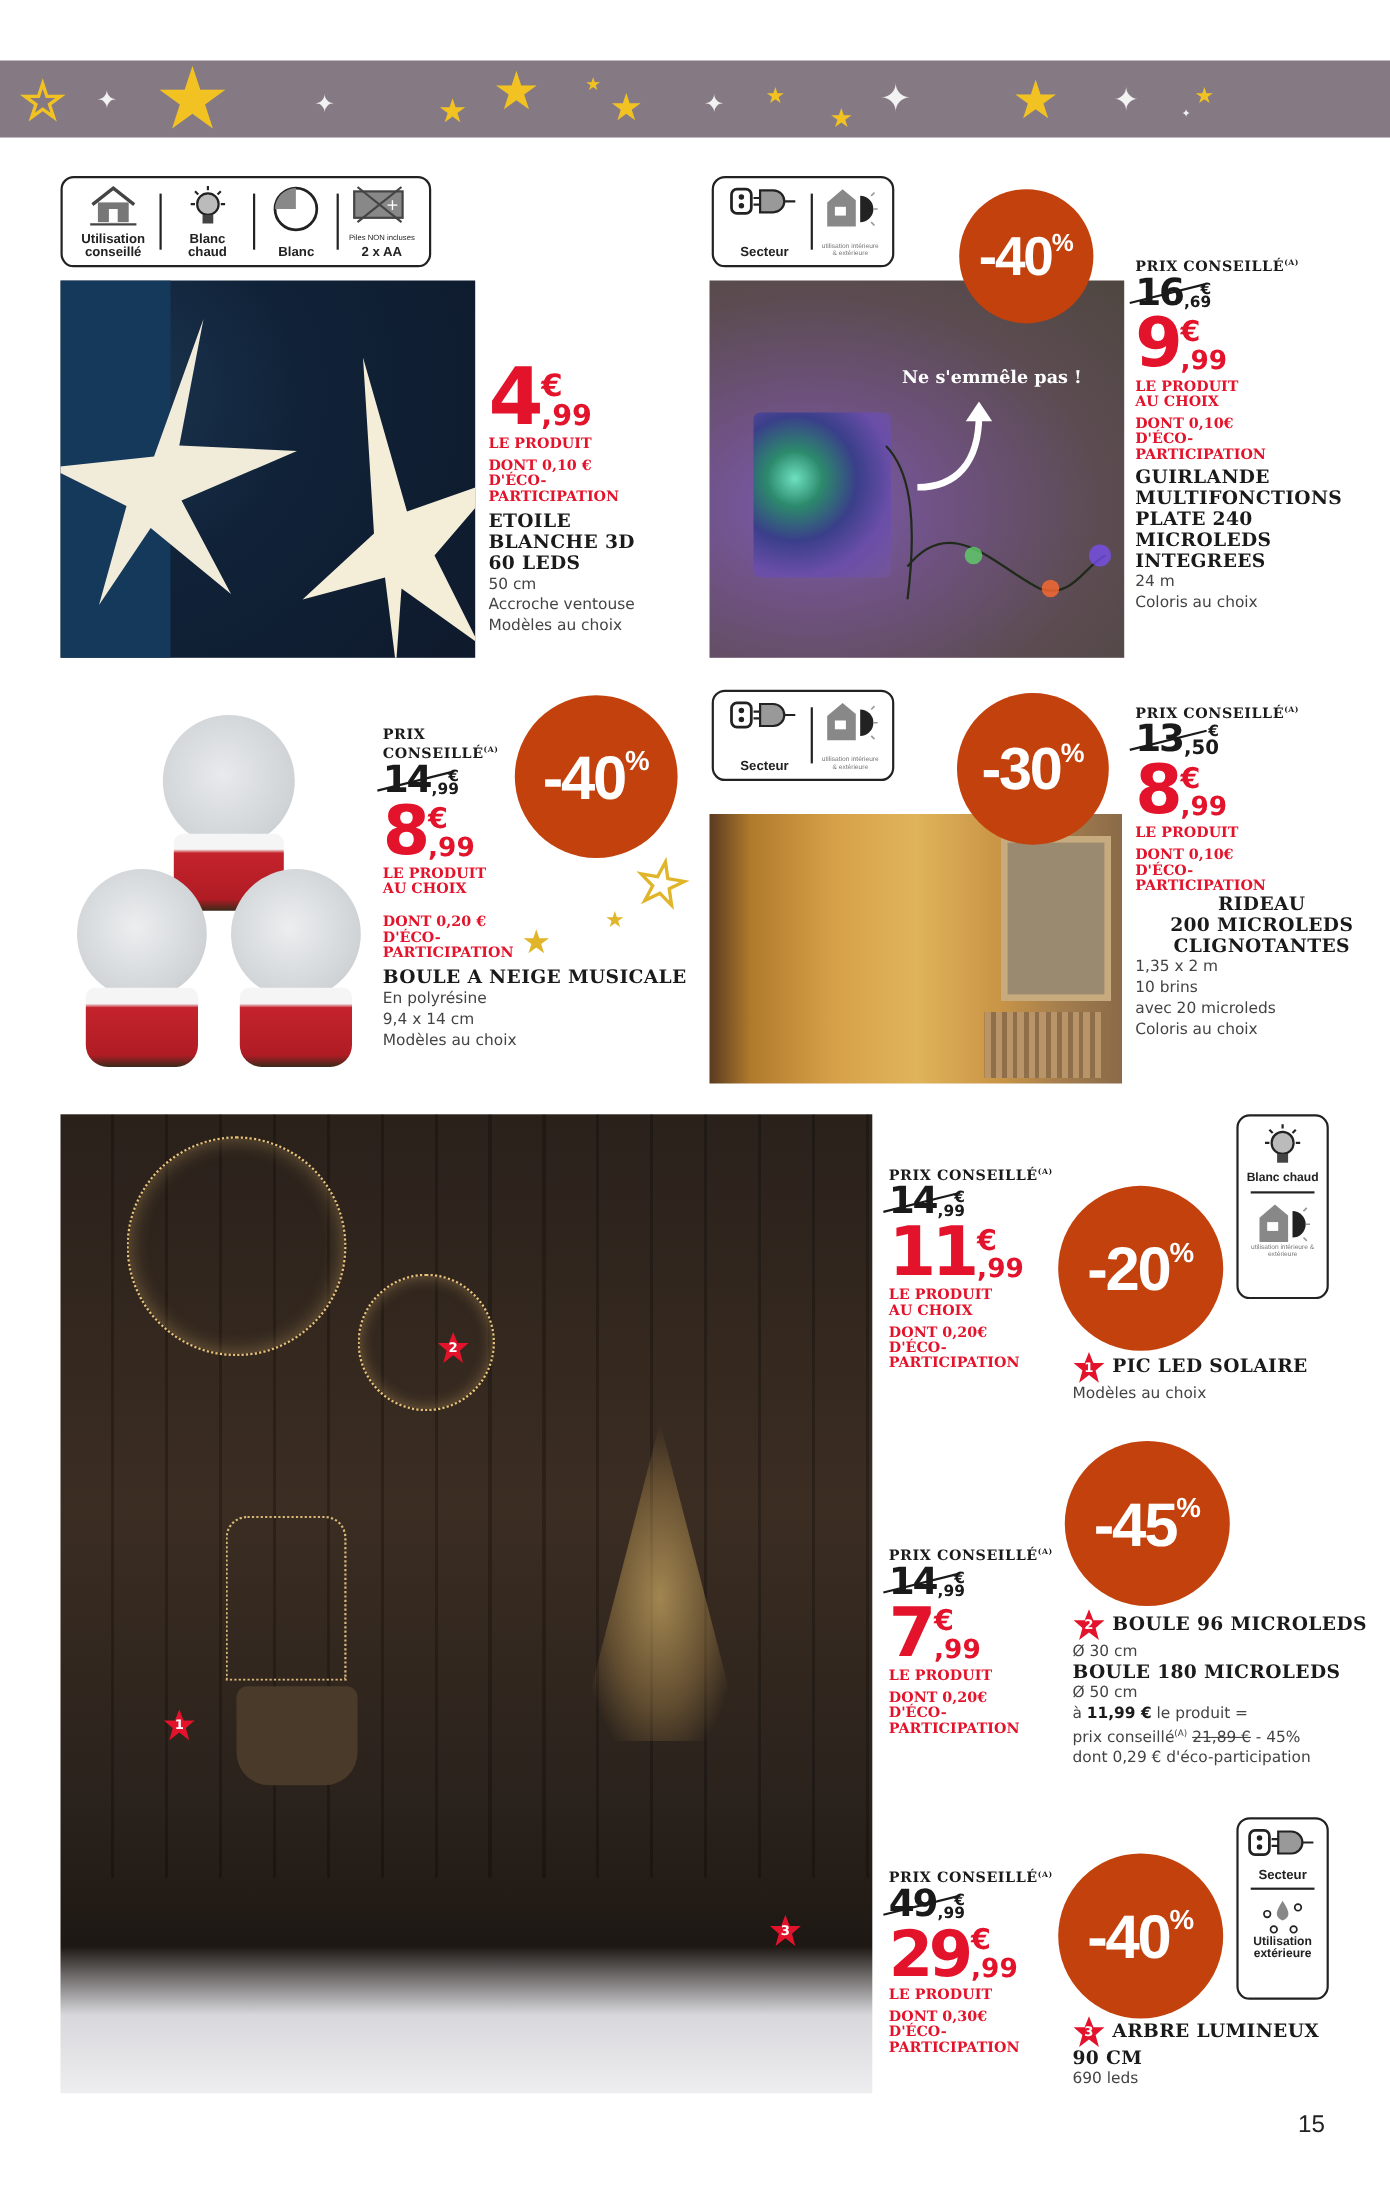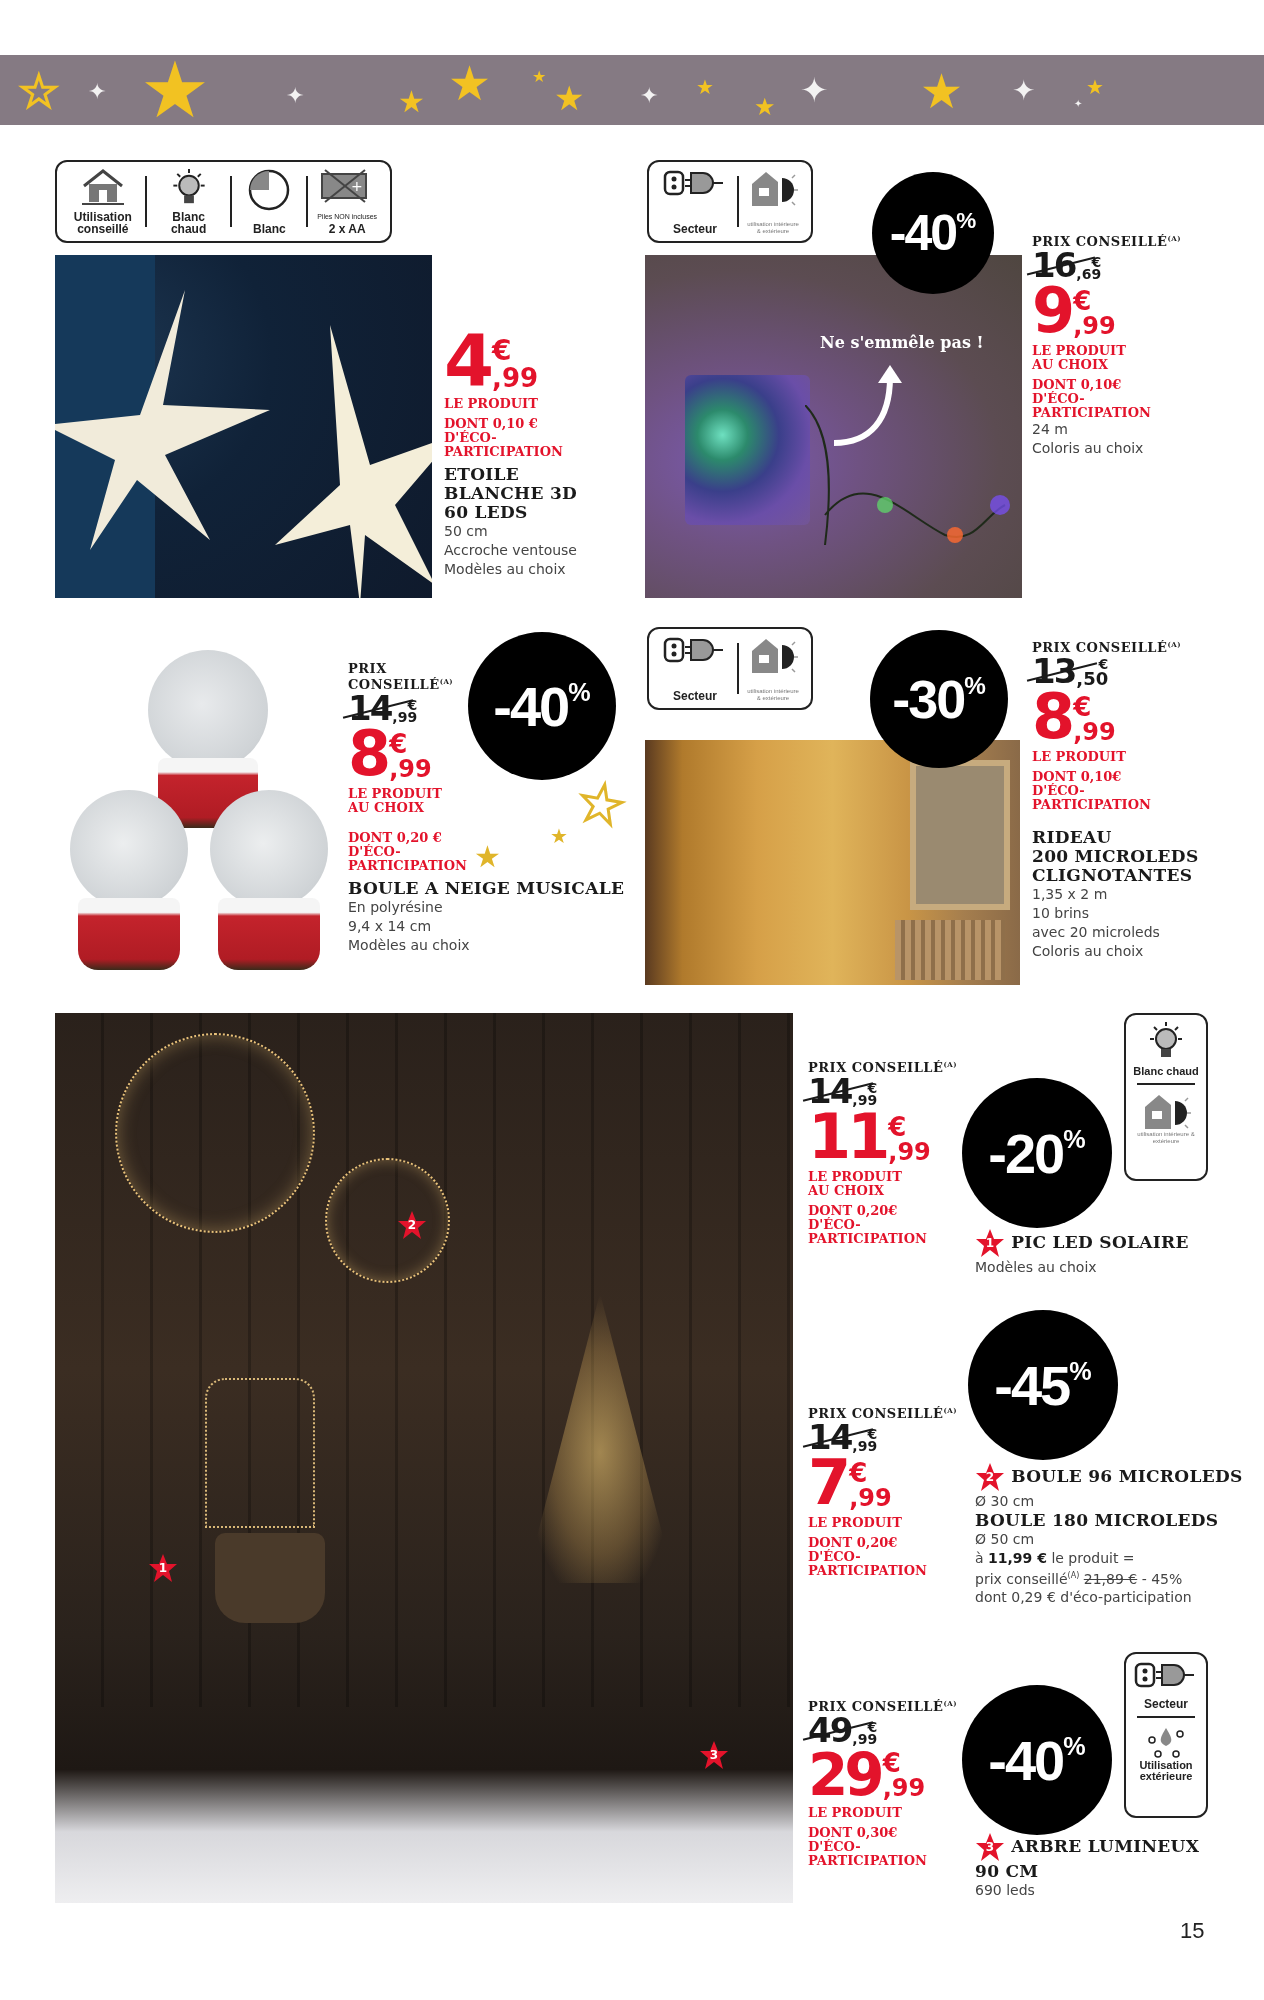--- a/index.html
+++ b/index.html
@@ -18,21 +18,21 @@
   .iconbox.vertical { flex-direction: column; align-items: center; padding: 6px 4px; }
   .iconbox.vertical .hsep { width: 80%; height: 2px; background: #222; margin: 6px 0; }
   
   .photo { overflow: hidden; }
   .photo-stars { background: radial-gradient(circle at 15% 30%, #1c3550 0%, #102238 40%, #0f1a2c 100%); }
   .photo-guirlande { background: radial-gradient(ellipse at 25% 60%, #7a5ab0 0%, #6f5282 30%, #5c4c52 65%, #4f4640 100%); }
   .photo-rideau { background: linear-gradient(90deg, #5a3a20 0%, #b07a2c 10%, #d6a048 30%, #e0b45a 50%, #c99546 70%, #a57e4e 85%, #8a6a48 100%); }
   .photo-bottom { background: linear-gradient(180deg, #2a211b 0%, #3b2d22 40%, #2a221c 70%, #1e1814 85%, #d8d8dc 92%, #eeeef0 100%); }
   .photo-globes { background: #ffffff; }
   
-  .badge { border-radius: 50%; background: #000000; color: #fff; font-family: "Liberation Sans", sans-serif; font-weight: bold; display: flex; align-items: center; justify-content: center; letter-spacing: -2px; }
+  .badge { border-radius: 50%; background: #c2410c; color: #fff; font-family: "Liberation Sans", sans-serif; font-weight: bold; display: flex; align-items: center; justify-content: center; letter-spacing: -2px; }
   .badge .pct { font-size: 0.45em; vertical-align: super; letter-spacing: 0; position: relative; top: -0.55em; }
   .big-price { font-family: "DejaVu Sans", sans-serif; font-weight: bold; color: #e3132b; display: flex; align-items: flex-end; line-height: 0.85; }
   .big-price .int { letter-spacing: -4px; }
   .big-price .side { display: flex; flex-direction: column; align-items: flex-start; margin-left: 2px; }
   .big-price .eur { line-height: 1; }
   .big-price .dec { line-height: 1; }
   .old-price { font-family: "DejaVu Sans", sans-serif; font-weight: bold; color: #1a1a1a; display: flex; align-items: flex-end; line-height: 0.9; position: relative; }
   .old-price .side { display: flex; flex-direction: column; margin-left: 1px; align-items: flex-end; }
   .old-price .strike { position: absolute; left: -6px; right: 4px; top: 48%; height: 2px; background: #1a1a1a; transform: rotate(-14deg); }
   .pc-label { font-family: "DejaVu Serif", serif; font-weight: bold; font-size: 13px; letter-spacing: 0.5px; color: #1a1a1a; line-height: 13px; }
@@ -201,20 +201,21 @@
   </div>
   <div class="big-price" style="margin-top:4px;">
     <span class="int" style="font-size:62px;">9</span>
     <span class="side">
         <span class="eur" style="font-size:26px;">€</span>
         <span class="dec" style="font-size:24px;">,99</span>
       </span>
   </div>
   <div class="red-cap" style="margin-top:6px;"><span>LE PRODUIT</span><br><span>AU CHOIX</span></div>
   <div class="red-cap" style="margin-top:6px;"><span>DONT 0,10€</span><br><span>D'ÉCO-</span><br><span>PARTICIPATION</span></div>
+  <div class="prod-title" style="margin-top:4px;"><span>GUIRLANDE</span><br><span>MULTIFONCTIONS</span><br><span>PLATE 240</span><br><span>MICROLEDS</span><br><span>INTEGREES</span></div>
   <div class="desc">
       <div>24 m</div>
       <div>Coloris au choix</div>
     </div>
 </div>
 
 <div class="abs photo photo-globes" style="left:60px;top:640px;width:270px;height:340px;">
   <div class="abs" style="left:88px;top:10px;width:120px;height:120px;border-radius:50%;background:radial-gradient(circle at 45% 45%, #e8eaec 0%, #cfd3d6 70%, #b9bdc0 100%);"></div>
   <div class="abs" style="left:98px;top:118px;width:100px;height:70px;border-radius:8px 8px 20px 20px;background:linear-gradient(180deg,#f5f5f5 0%,#f5f5f5 20%,#c4232c 25%,#b01c24 85%,#3a2a1a 100%);"></div>
   <div class="abs" style="left:10px;top:150px;width:118px;height:118px;border-radius:50%;background:radial-gradient(circle at 45% 45%, #eceeef 0%, #cfd3d6 70%, #b9bdc0 100%);"></div>
@@ -309,21 +310,21 @@
   </div>
   <div class="big-price" style="margin-top:4px;">
     <span class="int" style="font-size:62px;">8</span>
     <span class="side">
         <span class="eur" style="font-size:26px;">€</span>
         <span class="dec" style="font-size:24px;">,99</span>
       </span>
   </div>
   <div class="red-cap" style="margin-top:6px;">LE PRODUIT</div>
   <div class="red-cap" style="margin-top:6px;"><span>DONT 0,10€</span><br><span>D'ÉCO-</span><br><span>PARTICIPATION</span></div>
-  <div class="prod-title" style="margin-top:16px;"><span>RIDEAU</span><br><span>200 MICROLEDS</span><br><span>CLIGNOTANTES</span></div>
+  <div class="prod-title" style="margin-top:0;text-align:center;"><span>RIDEAU</span><br><span>200 MICROLEDS</span><br><span>CLIGNOTANTES</span></div>
   <div class="desc">
       <div>1,35 x 2 m</div>
       <div>10 brins</div>
       <div>avec 20 microleds</div>
       <div>Coloris au choix</div>
     </div>
 </div>
 
 <div class="abs photo photo-bottom" style="left:55px;top:1013px;width:738px;height:890px;">
   <div class="abs" style="left:0;top:0;width:100%;height:78%;background:repeating-linear-gradient(90deg, rgba(0,0,0,0) 0 46px, rgba(0,0,0,0.25) 46px 49px);"></div>

